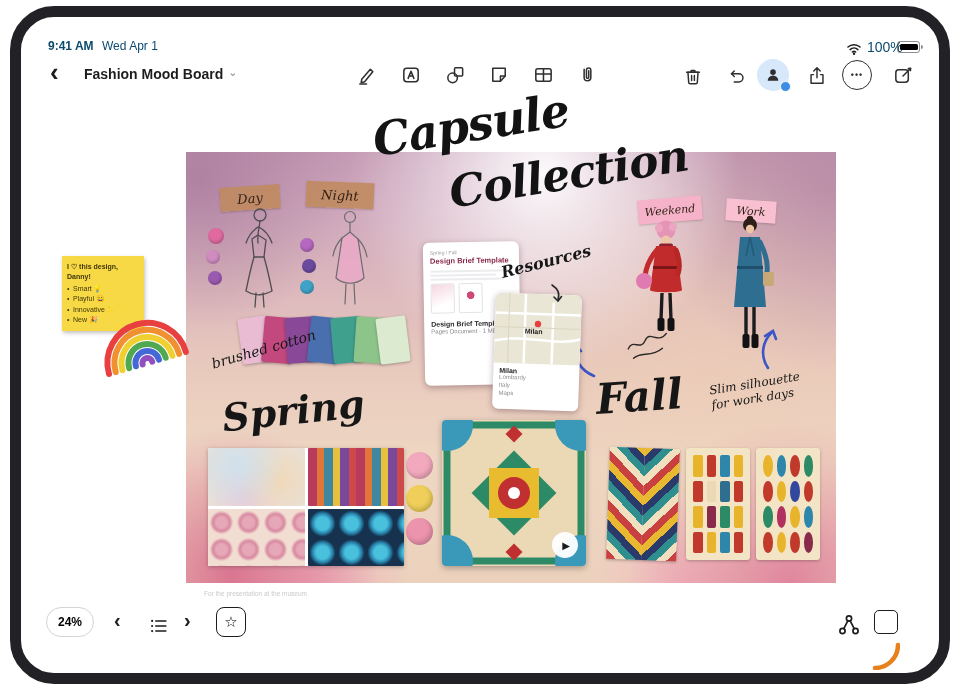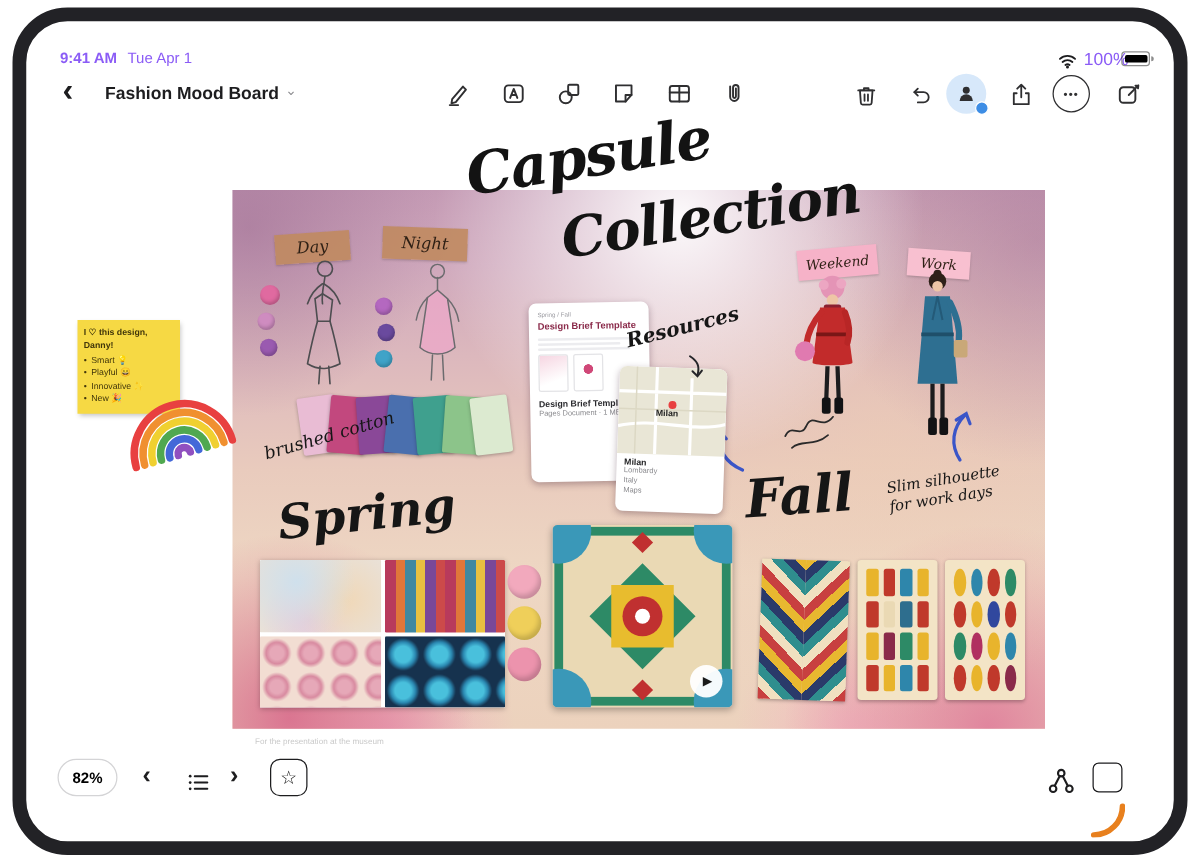--- a/index.html
+++ b/index.html
@@ -3,21 +3,21 @@
 <meta charset="utf-8">
 <style>
   *{margin:0;padding:0;box-sizing:border-box}
   html,body{width:960px;height:690px}
   body{background:#fff;font-family:"Liberation Sans",sans-serif;color:#1d1d1f;position:relative;overflow:hidden}
   .abs{position:absolute}
   svg{display:block}
   
   .bezel{position:absolute;left:10px;top:6px;width:940px;height:678px;border:11px solid #222226;border-radius:44px;pointer-events:none;z-index:100}
   
-  .sb-text{font-size:12px;color:#8b5cf6}
+  .sb-text{font-size:12px;color:#0c4a6e}
   .sb-time{font-weight:700}
   .batt{display:flex;align-items:center}
   .batt .shell{width:23px;height:11.5px;border:1px solid rgba(0,0,0,.45);border-radius:3px;padding:1.5px}
   .batt .fill{display:block;background:#000;height:100%;width:100%;border-radius:1.5px}
   .batt .tip{width:2px;height:4px;background:rgba(0,0,0,.45);border-radius:0 2px 2px 0;margin-left:1px}
   
   .tb-title{display:flex;align-items:flex-start;gap:5px;font-size:14px;font-weight:700}
   .tb-title .chev{font-size:11px;color:#8a8a8e;font-weight:400}
   .tools{display:flex;gap:14px}
   .tool{width:30px;height:30px;display:flex;align-items:center;justify-content:center;border:none;background:none;cursor:pointer}
@@ -97,21 +97,21 @@
   .zoom-pill{width:48px;height:30px;border:1px solid #d4d4d6;border-radius:16px;display:flex;align-items:center;justify-content:center;font-size:12px;font-weight:700;background:#fff;cursor:pointer}
   .nav-chev{font-size:20px;font-weight:700;color:#1d1d1f;background:none;border:none;cursor:pointer}
   .sq-btn{border:1.7px solid #1d1d1f;border-radius:8px;background:#fff;display:flex;align-items:center;justify-content:center;cursor:pointer}
   .caption{font-size:6.5px;color:#c9c9c9}
   .bicon svg{stroke:#1d1d1f;fill:none;stroke-width:1.7;stroke-linecap:round;stroke-linejoin:round}
 </style>
 </head>
 <body>
 
 <span class="abs sb-text sb-time" style="left:48px;top:39px">9:41 AM</span>
-<span class="abs sb-text" style="left:102px;top:39px">Tue Apr 1</span>
+<span class="abs sb-text" style="left:102px;top:39px">Wed Apr 1</span>
 <span class="abs" style="left:845px;top:41px">
   <svg width="18" height="14" viewBox="0 0 18 15" stroke="#1d1d1f" fill="none" stroke-width="1.6" stroke-linecap="round">
     <path d="M2.5 6.5 a9.5 9.5 0 0 1 13 0"></path>
       <path d="M4.8 9.2 a6.2 6.2 0 0 1 8.4 0"></path>
       <path d="M7.2 11.8 a3 3 0 0 1 3.6 0"></path>
       <circle cx="9" cy="13.6" r="1.3" fill="#1d1d1f" stroke="none"></circle>
   </svg>
 </span>
 <span class="abs sb-text" style="left:867px;top:39px;font-size:14px">100%</span>
 <span class="abs batt" style="left:897px;top:41px">
@@ -430,21 +430,21 @@
     <i class="cell" style="background: rgb(46, 134, 171);"></i>
     <i class="cell" style="background: rgb(192, 57, 43);"></i>
     <i class="cell" style="background: rgb(232, 180, 44);"></i>
     <i class="cell" style="background: rgb(192, 57, 43);"></i>
     <i class="cell" style="background: rgb(138, 42, 74);"></i>
   </div>
 
 <div class="abs caption" style="left:204px;top:590px">For the presentation at the museum</div>
 
 <button class="abs zoom-pill" style="left:46px;top:607px">
-    <span>82%</span>
+    <span>24%</span>
   </button>
 <button class="abs nav-chev" style="left:114px;top:609px"><span>‹</span></button>
 <button class="abs tool bicon" style="left:144px;top:611px">
   <svg width="22" height="22" viewBox="0 0 24 24">
       <path d="M8.5 6.5 h11 M8.5 12 h11 M8.5 17.5 h11"></path>
       <circle cx="4.5" cy="6.5" r="1.2" fill="#1d1d1f" stroke="none"></circle>
       <circle cx="4.5" cy="12" r="1.2" fill="#1d1d1f" stroke="none"></circle>
       <circle cx="4.5" cy="17.5" r="1.2" fill="#1d1d1f" stroke="none"></circle>
     </svg>
 </button>

